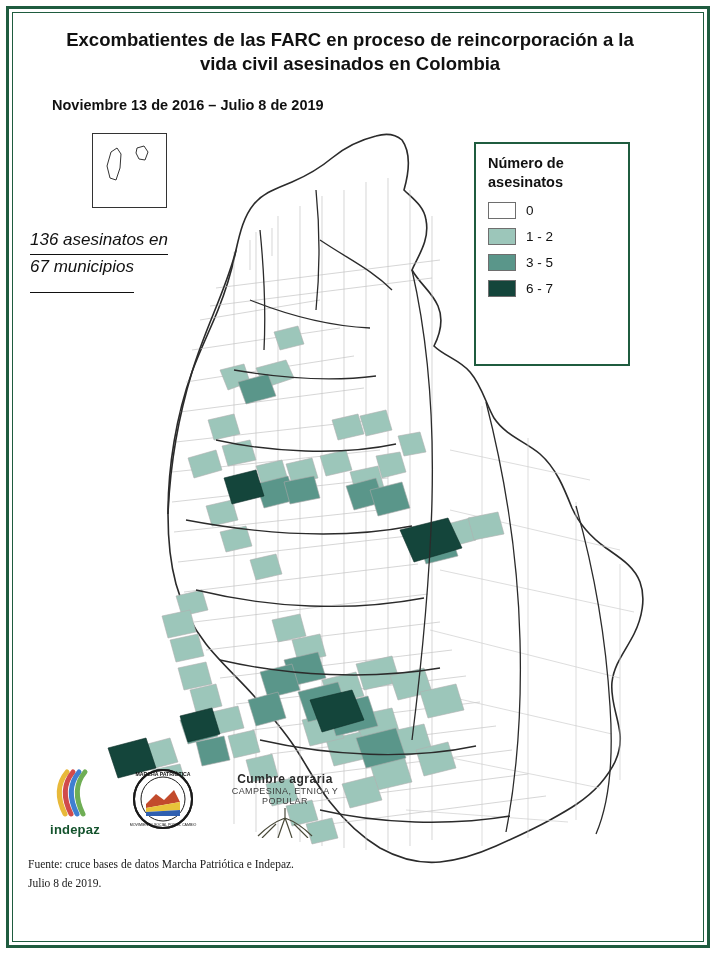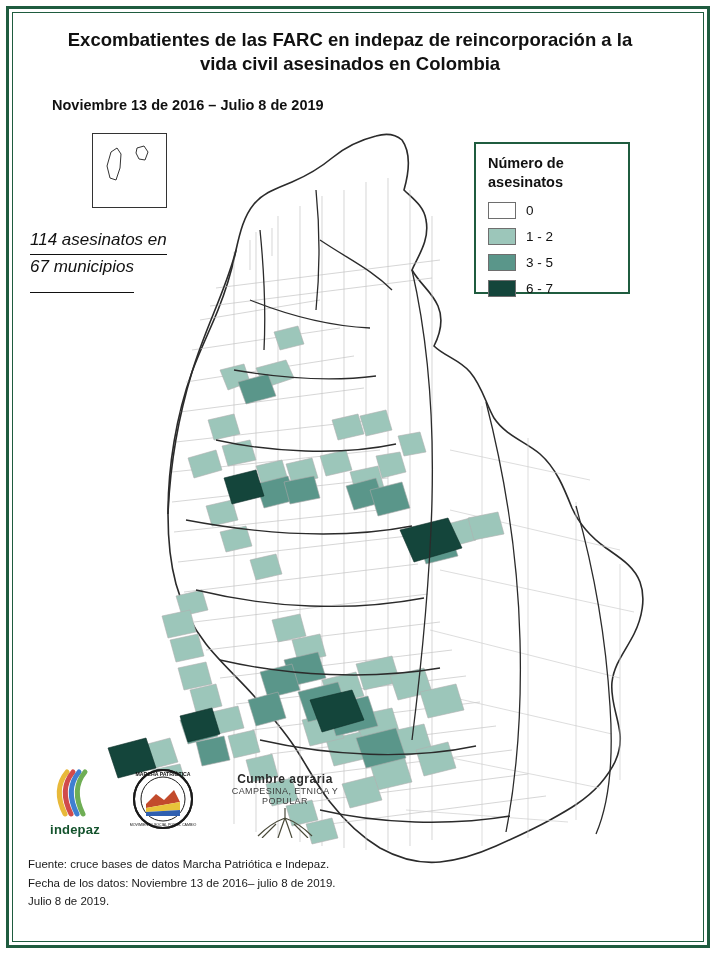--- a/index.html
+++ b/index.html
@@ -83,21 +83,21 @@
   .stat .line2 {
     border-bottom: 1.5px solid #111111;
     display: inline-block;
     padding-bottom: 13px;
   }
 
   
   .legend {
     position: absolute;
     left: 474px; top: 142px;
-    width: 156px; height: 152px;
+    width: 156px; height: 224px;
     border: 2px solid #1f5c3f;
     background: rgba(255,255,255,0.92);
     box-sizing: border-box;
     padding: 10px 12px;
   }
   .legend-title {
     font-size: 14.5px;
     font-weight: bold;
     color: #111111;
     line-height: 1.3;
@@ -151,45 +151,46 @@
   }
 
   
   .footer {
     position: absolute;
     left: 28px; top: 855px;
     width: 620px;
     font-size: 11.5px;
     color: #1a1a1a;
     line-height: 1.62;
+    font-family: Liberation Serif, serif;
   }
 </style>
 </head>
 <body>
 
 <div id="page">
 
   <div class="frame-outer"></div>
   <div class="frame-inner"></div>
 
   <div class="title-block">
-    <div class="title-line">Excombatientes de las FARC en indepaz de reincorporación a la</div>
+    <div class="title-line">Excombatientes de las FARC en proceso de reincorporación a la</div>
     <div class="title-line">vida civil asesinados en Colombia</div>
     <div class="subtitle">Noviembre 13 de 2016 – Julio 8 de 2019</div>
   </div>
 
   <div class="islands-box">
     <svg width="73" height="73" viewBox="0 0 73 73">
       <path d="M18 18 L24 14 L28 20 L27 34 L23 46 L17 44 L14 32 Z" fill="#ffffff" stroke="#333333" stroke-width="1"></path>
       <path d="M44 14 L51 12 L55 18 L52 26 L46 25 L43 19 Z" fill="#ffffff" stroke="#333333" stroke-width="1"></path>
     </svg>
   </div>
 
   <div class="stat">
-    <div><span class="line1">114 asesinatos  en</span></div>
+    <div><span class="line1">136 asesinatos  en</span></div>
     <div><span class="line2">67 municipios</span></div>
   </div>
 
   <div class="map-area">
     <svg width="676" height="760" viewBox="0 0 676 760">
 
       <g>
         <path fill="#ffffff" stroke="#2b2b2b" stroke-width="1.6" d="M382 20
              C 392 34, 388 56, 384 70
              C 392 78, 404 86, 406 100
@@ -387,17 +388,16 @@
       <div class="cumbre-t1">Cumbre agraria</div>
       <div class="cumbre-t2">CAMPESINA, ETNICA Y POPULAR</div>
       <svg width="90" height="30" viewBox="0 0 90 30" style="display:block;margin:2px auto 0">
         <path d="M45 0 L45 10 M45 10 C 34 14, 26 20, 18 28 M45 10 C 56 14, 64 20, 72 28 M45 10 C 42 18, 40 24, 38 30 M45 10 C 48 18, 50 24, 52 30 M36 16 C 30 22, 26 26, 22 30 M54 16 C 60 22, 64 26, 68 30" stroke="#4a4a3a" stroke-width="1.2" fill="none"></path>
       </svg>
     </div>
   </div>
 
   <div class="footer">
     <div>Fuente: cruce bases de datos  Marcha Patriótica  e Indepaz.</div>
-    <div>Fecha de los datos:  Noviembre 13 de 2016– julio  8 de 2019.</div>
     <div>Julio 8 de 2019.</div>
   </div>
 
 </div>
 
 </body></html>

